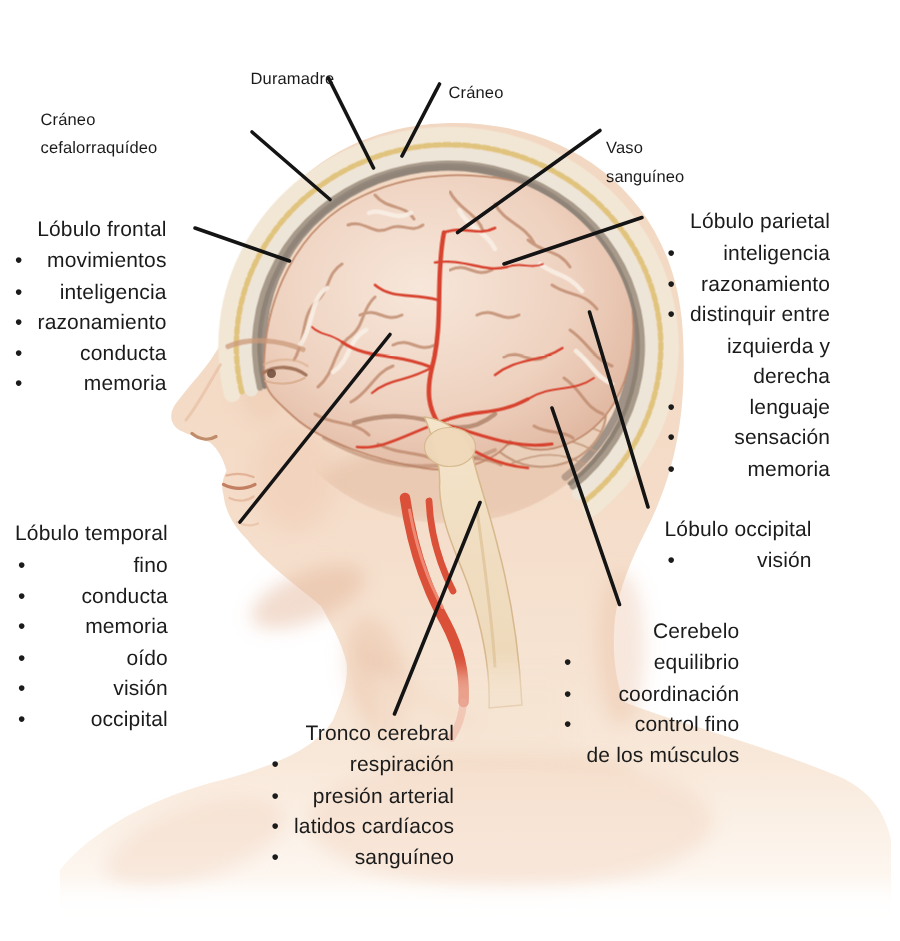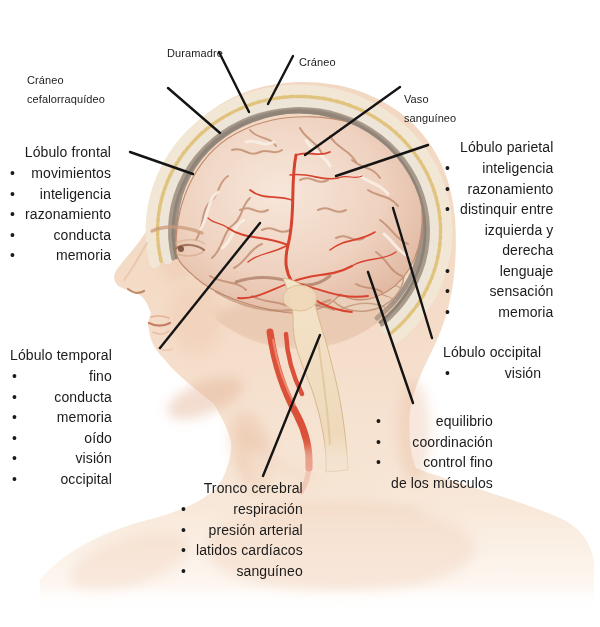--- a/index.html
+++ b/index.html
@@ -263,20 +263,21 @@
   </div>
 
   <div class="block" style="left:443px;top:342px">
     <div class="title">Lóbulo occipital</div>
     <ul>
         <li>visión</li>
       </ul>
   </div>
 
   <div class="block" style="left:374px;top:410px">
+    <div class="title">Cerebelo</div>
     <ul>
         <li>equilibrio</li>
         <li>coordinación</li>
         <li>control fino
 de los músculos</li>
       </ul>
   </div>
 
   <div class="block" style="left:179px;top:478px">
     <div class="title">Tronco cerebral</div>

